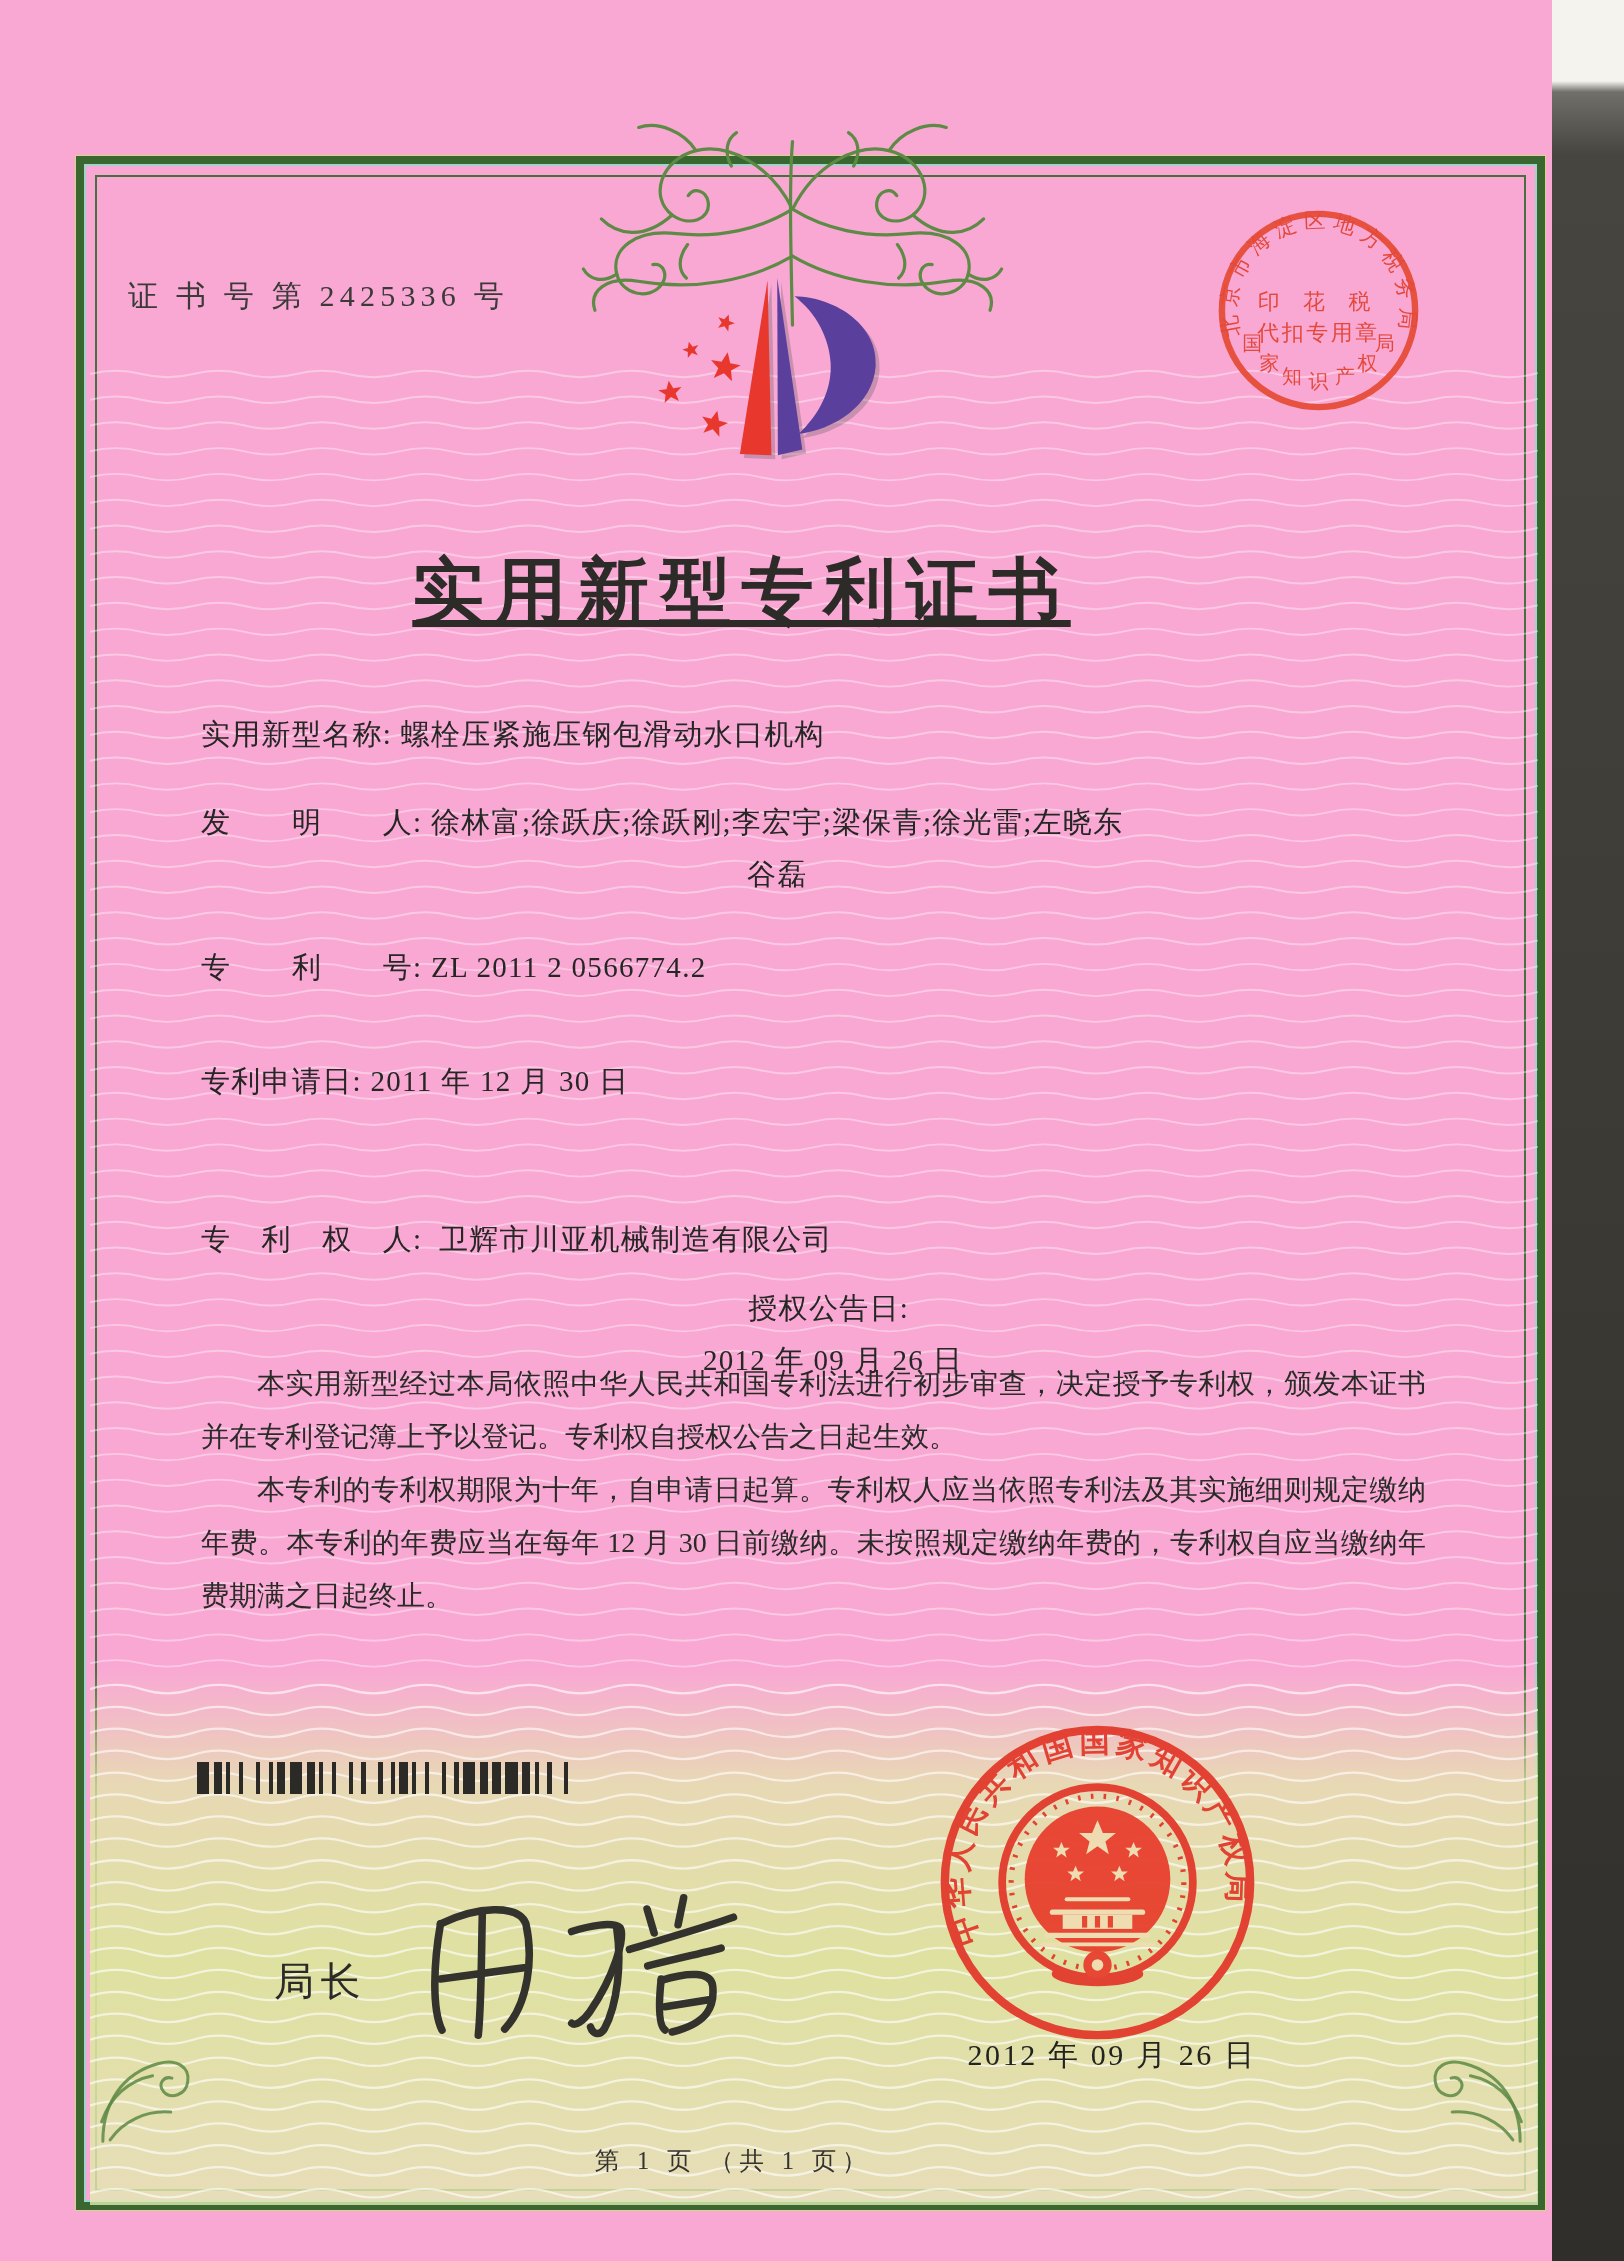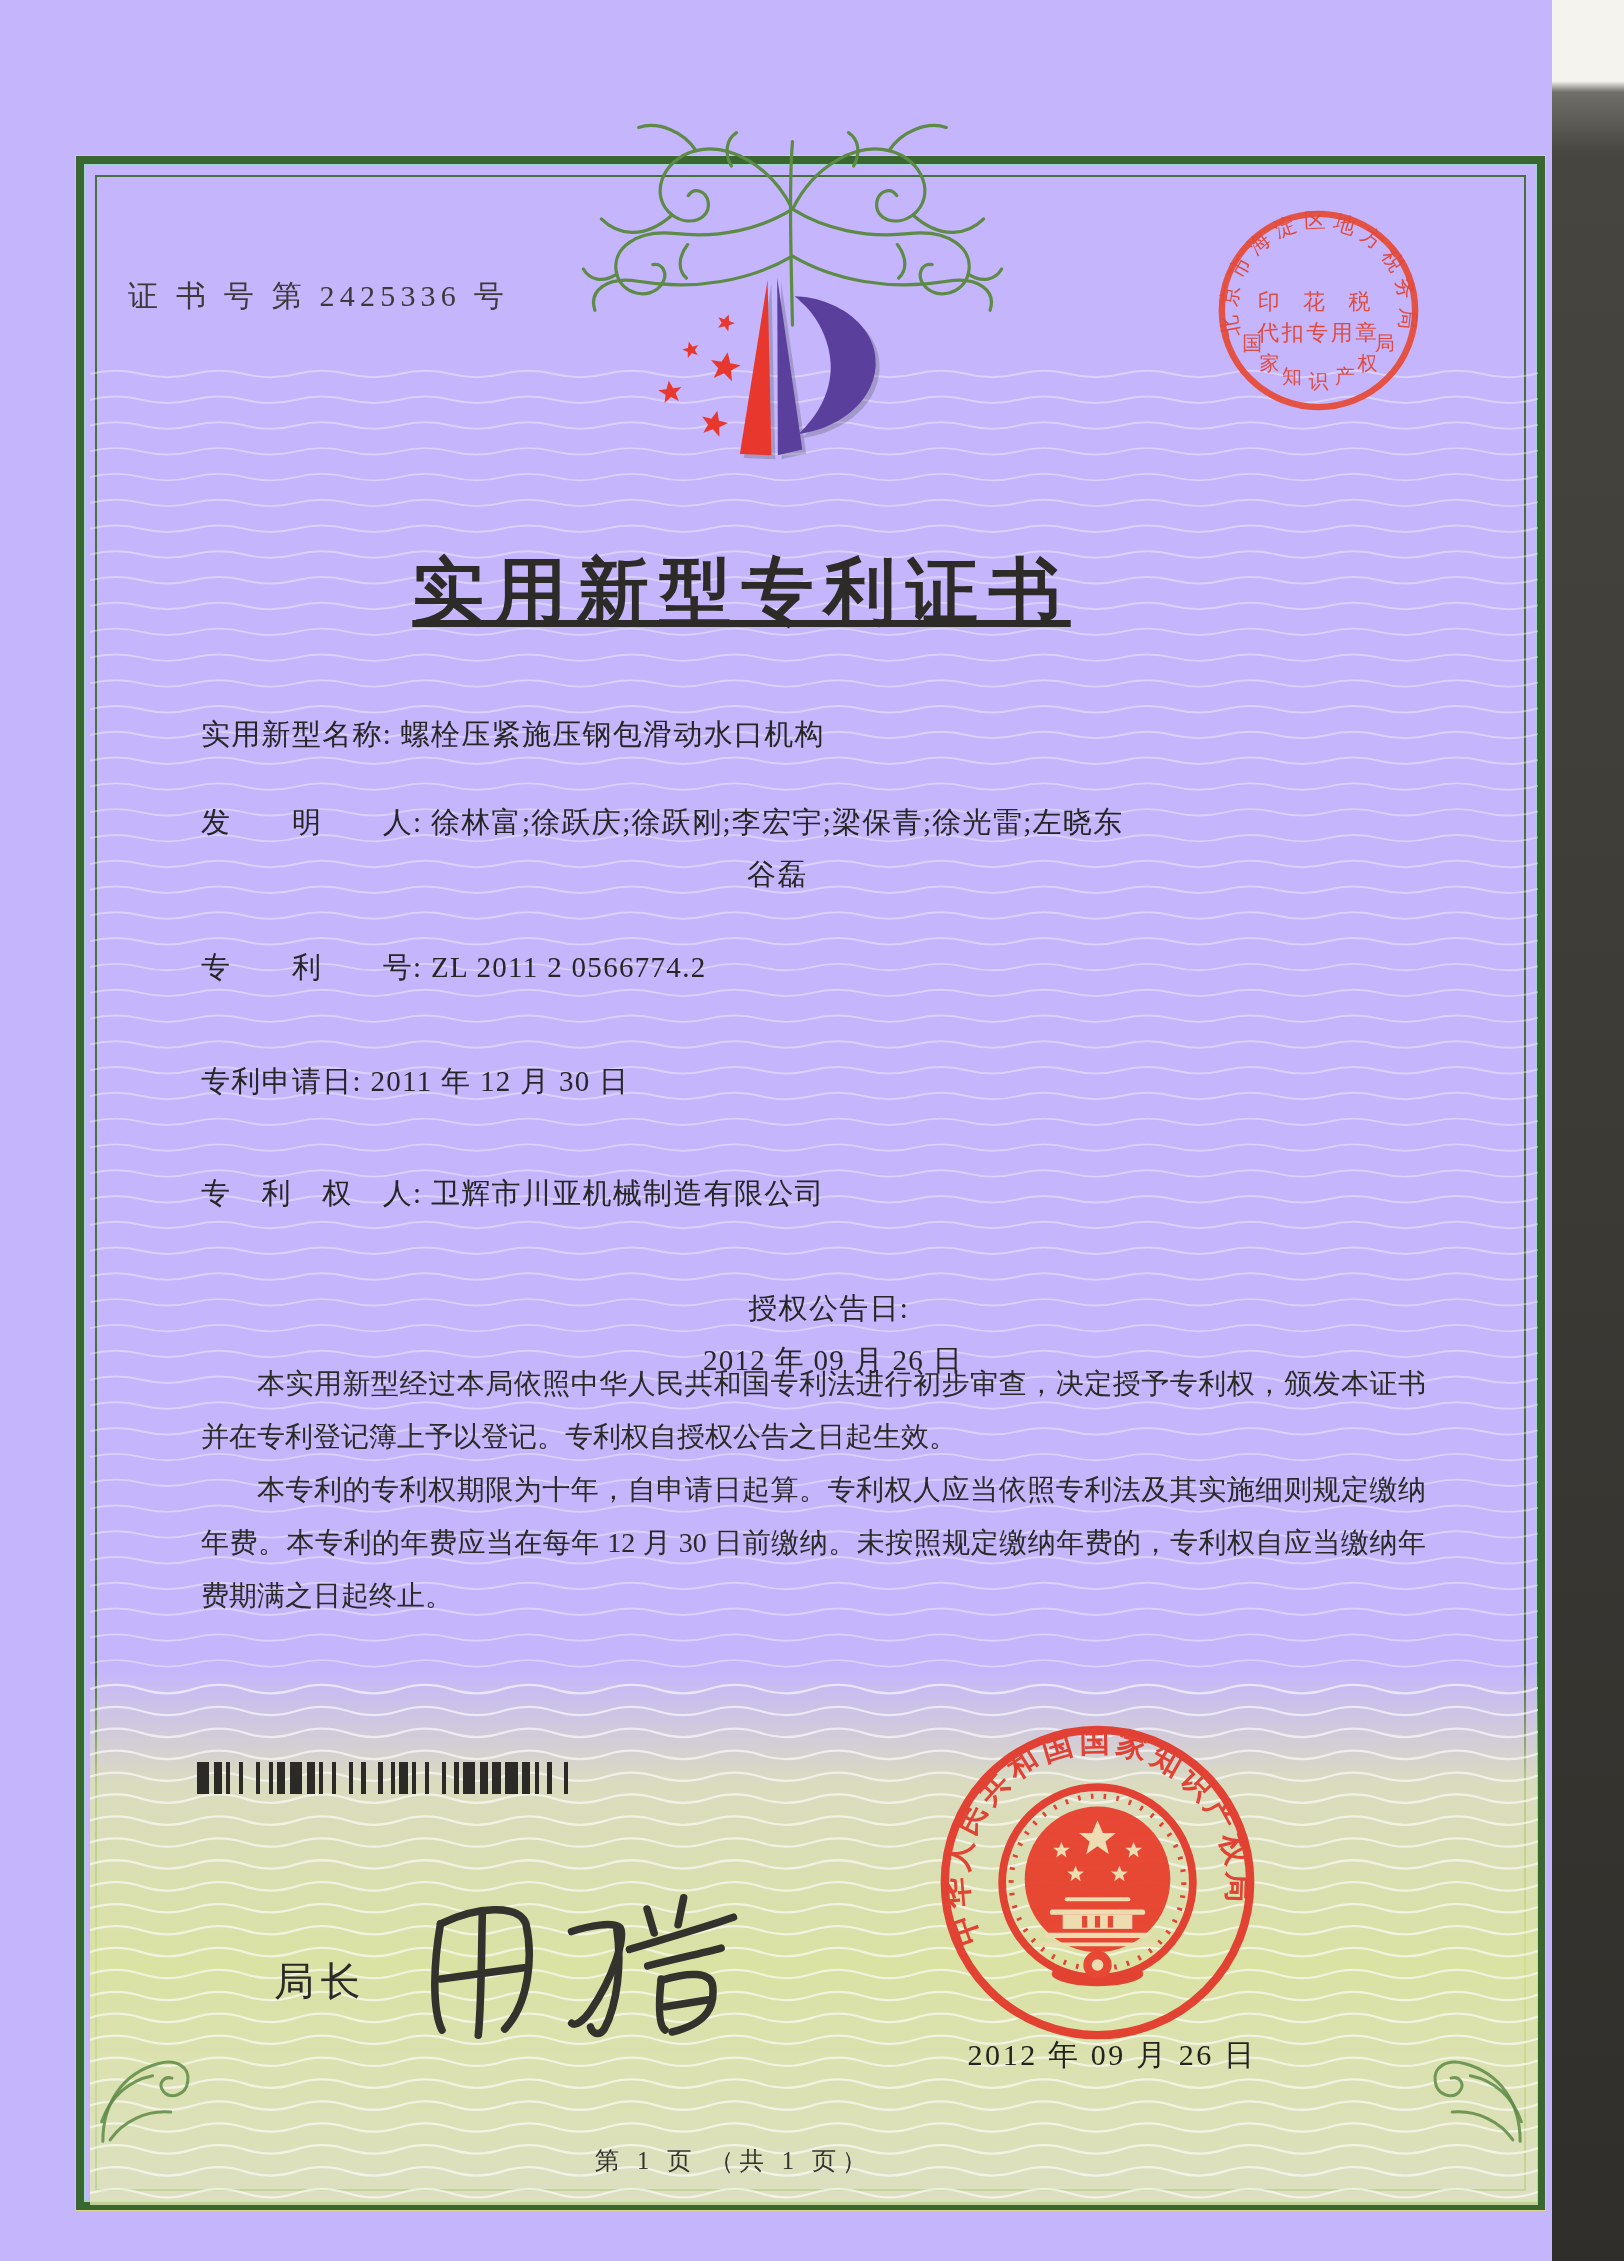--- a/index.html
+++ b/index.html
@@ -1,16 +1,16 @@
 <!DOCTYPE html>
 <html style="font-size:10.3px"><head>
 <meta charset="utf-8">
 <style>
   html,body{margin:0;padding:0;background:#e9e8e3;}
-  .page{position:relative;width:1624px;height:2261px;background:#c4b5fd;overflow:hidden;
+  .page{position:relative;width:1624px;height:2261px;background:#f9a8d4;overflow:hidden;
         font-family:"Liberation Serif","DejaVu Serif",serif;color:#242424;}
   
   .scan-edge{position:absolute;top:0;right:0;width:72px;height:100%;
     background:linear-gradient(180deg,#f4f3ee 0px,#f4f3ee 81px,#716f69 92px,#474540 155px,#3a3934 55%,#2f2e2a 100%);}
   
   .frame{position:absolute;left:75px;top:155px;width:1471px;height:2056px;box-sizing:border-box;border:1.9px solid #d9d489;}
   .f2{width:100%;height:100%;box-sizing:border-box;border:8.4px solid #3a672f;}
   .f3{width:100%;height:100%;box-sizing:border-box;border:2.6px solid #9ed3ce;}
   .f4{position:relative;width:100%;height:100%;box-sizing:border-box;padding:9px;}
   .f5{width:100%;height:100%;box-sizing:border-box;border:2.6px solid #47703c;}
@@ -230,21 +230,21 @@
 谷磊</span>
   </div>
   <div class="field" style="top:941px;">
     <span class="flabel">专　　利　　号: </span>
     <span class="fvalue">ZL 2011 2 0566774.2</span>
   </div>
   <div class="field" style="top:1055px;">
     <span class="flabel">专利申请日: </span>
     <span class="fvalue">2011 年 12 月 30 日</span>
   </div>
-  <div class="field" style="top:1167px;">
+  <div class="field" style="top:1213px;gap:8px;">
     <span class="flabel">专　利　权　人: </span>
     <span class="fvalue">卫辉市川亚机械制造有限公司</span>
   </div>
   <div class="field" style="top:1282px;flex-direction:column;">
     <span class="flabel">授权公告日: </span>
     <span class="fvalue">2012 年 09 月 26 日</span>
   </div>
 
   <div class="paras">
     <p>本实用新型经过本局依照中华人民共和国专利法进行初步审查，决定授予专利权，颁发本证书并在专利登记簿上予以登记。专利权自授权公告之日起生效。</p>

